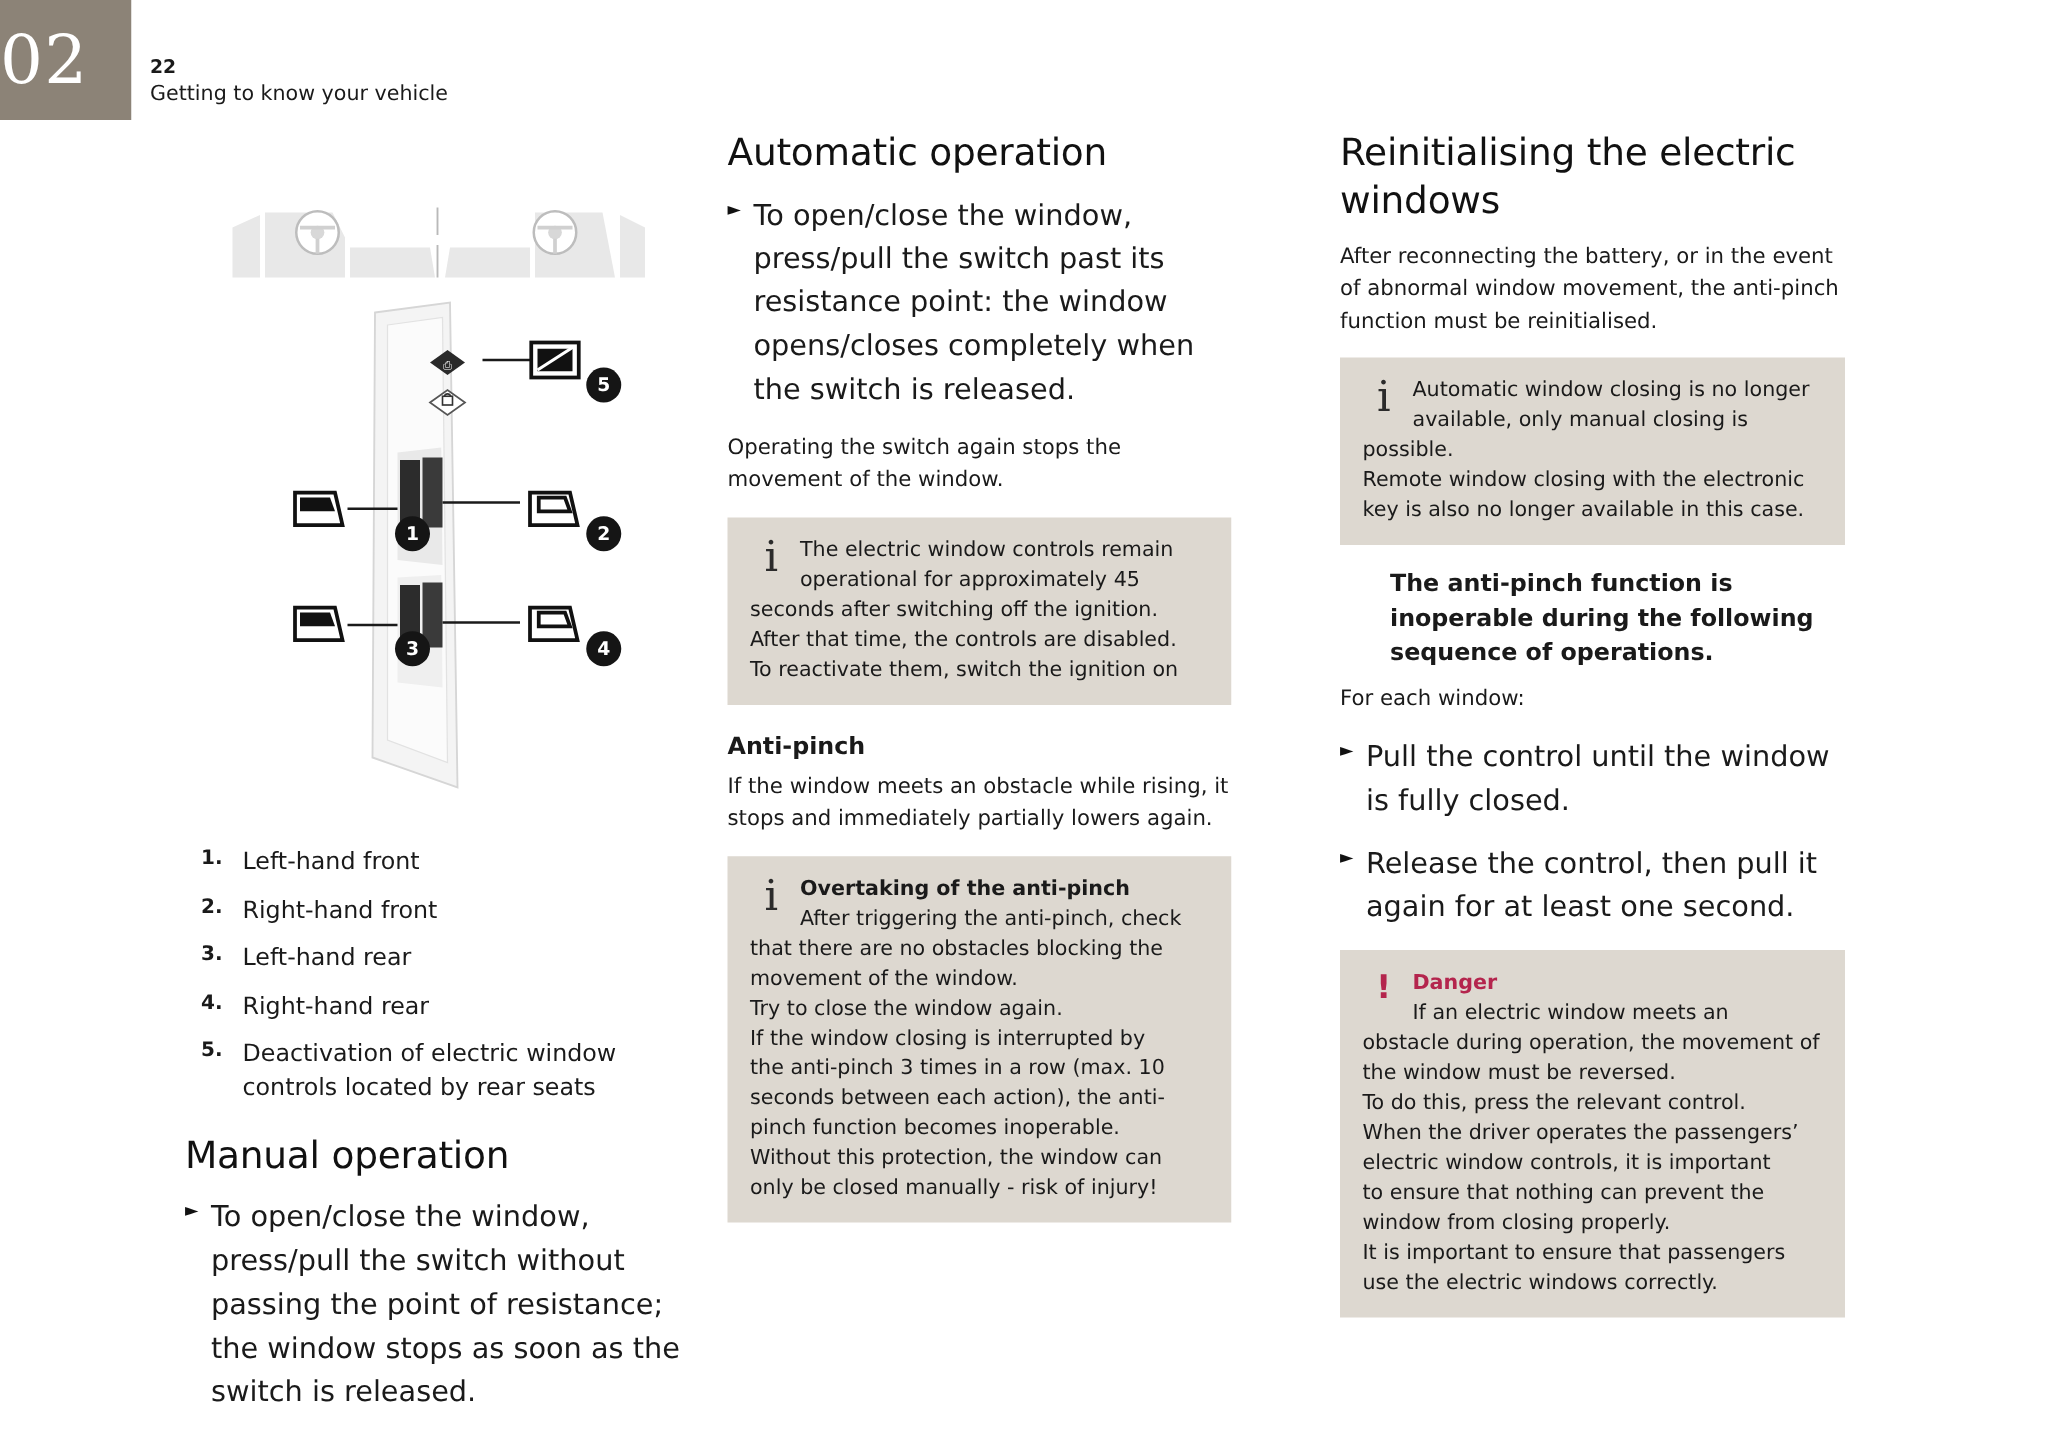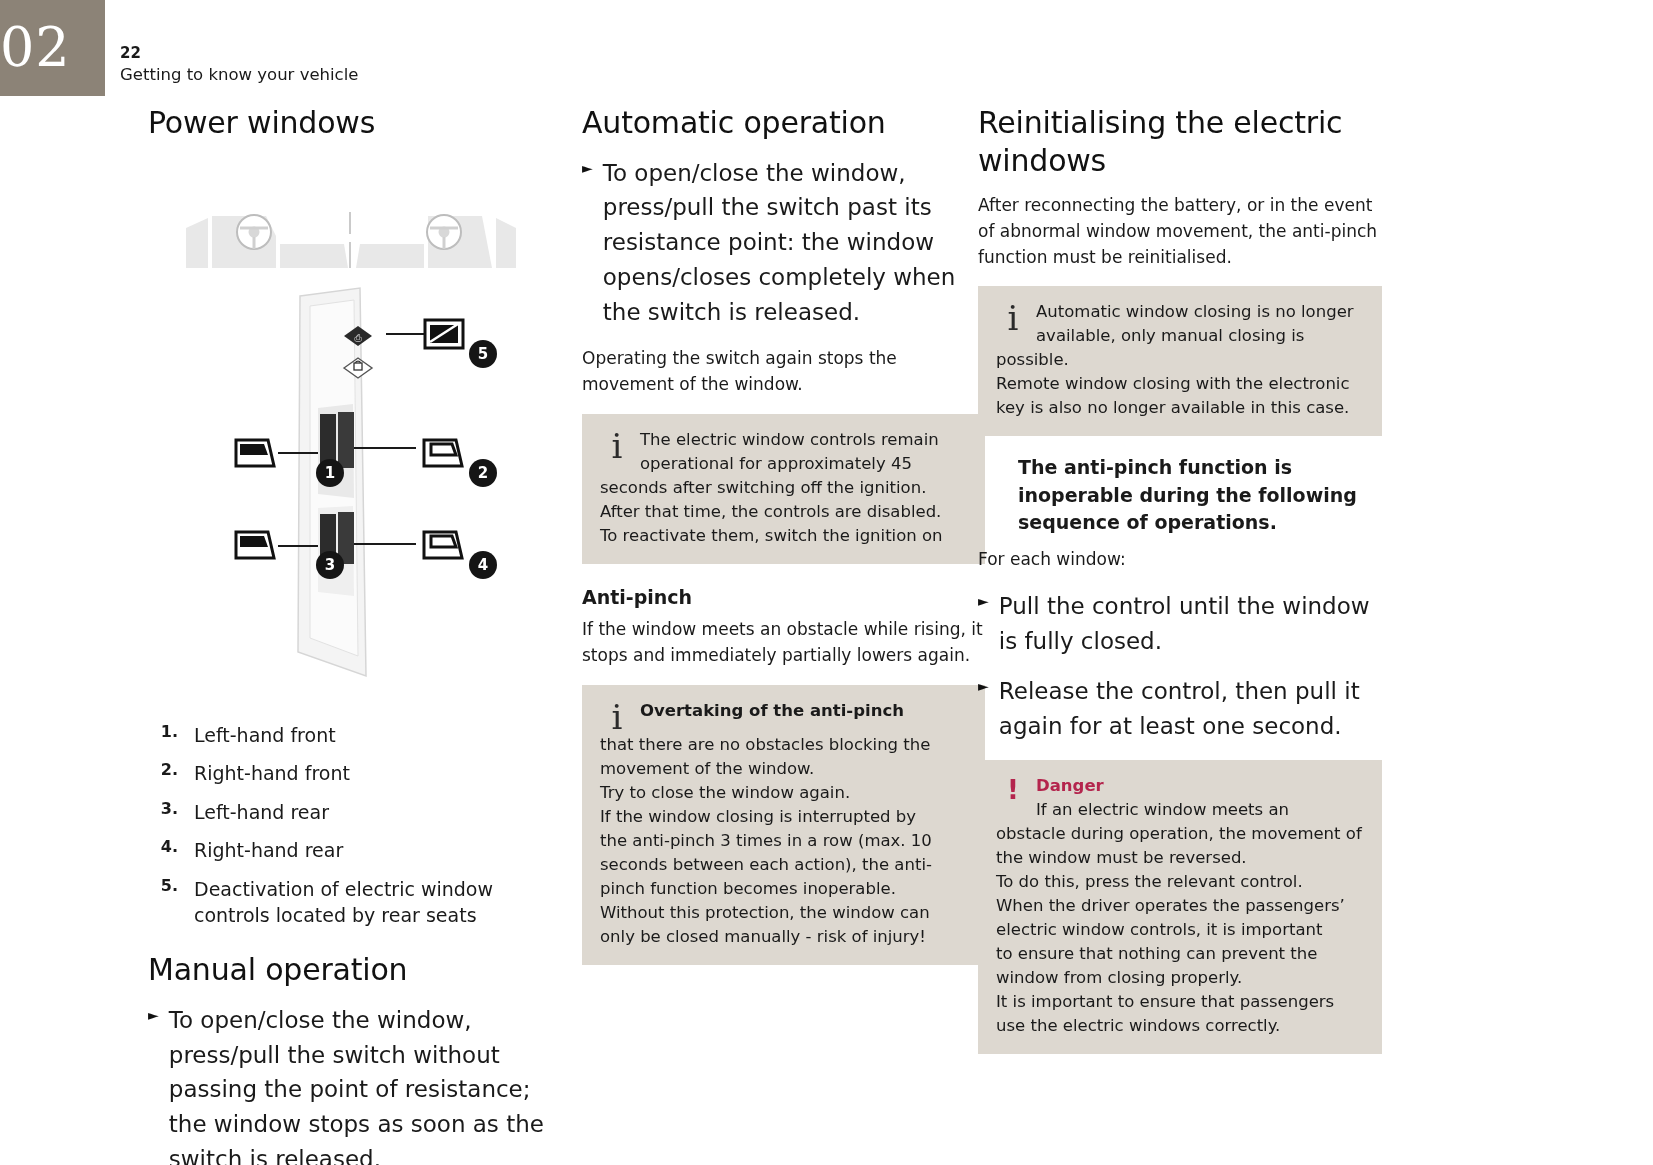--- a/index.html
+++ b/index.html
@@ -52,21 +52,21 @@
     position: absolute;
     left: 0; top: 104px;
     width: 1653px;
   }
   .col {
     position: absolute;
     top: 0;
   }
   .col-1 { left: 148px; width: 400px; }
   .col-2 { left: 582px; width: 403px; }
-  .col-3 { left: 978px; width: 404px; }
+  .col-3 { left: 1072px; width: 404px; }
 
   h1.sec {
     font-family: "DejaVu Sans", sans-serif;
     font-size: 30px;
     font-weight: 400;
     letter-spacing: -0.2px;
     margin: 0 0 14px 0;
     line-height: 1.25;
     color: #111;
   }
@@ -194,21 +194,20 @@
 </div>
 
 <div class="page-head">
   <div class="pnum">22</div>
   <div class="ptitle">Getting to know your vehicle</div>
 </div>
 
 <div class="columns">
 
   <div class="col col-1">
-    <h1 class="sec">Power windows</h1>
 
     <div class="illus">
       <svg width="400" height="548" viewBox="0 0 400 548">
 
         <g fill="#e8e8e8" stroke="none">
           <path d="M38 72 L60 62 L60 112 L38 112 Z"></path>
           <path d="M64 60 L118 60 L128 80 L128 112 L64 112 Z"></path>
           <path d="M132 88 L196 88 L200 112 L132 112 Z"></path>
         </g>
         <g>
@@ -342,20 +341,21 @@
       </div>
     </div>
 
     <h2 class="sub">Anti-pinch</h2>
     <p class="body">If the window meets an obstacle while rising, it stops and immediately partially lowers again.</p>
 
     <div class="box">
       <div class="box-inner">
         <span class="glyph">i</span>
         <div class="box-title">Overtaking of the anti-pinch</div>
+        <div class="box-lead">After triggering the anti-pinch, check</div>
       </div>
       <div class="box-rest">
         <span>that there are no obstacles blocking the</span>
         <span>movement of the window.</span>
         <span>Try to close the window again.</span>
         <span>If the window closing is interrupted by</span>
         <span>the anti-pinch 3 times in a row (max. 10</span>
         <span>seconds between each action), the anti-</span>
         <span>pinch function becomes inoperable.</span>
         <span>Without this protection, the window can</span>

